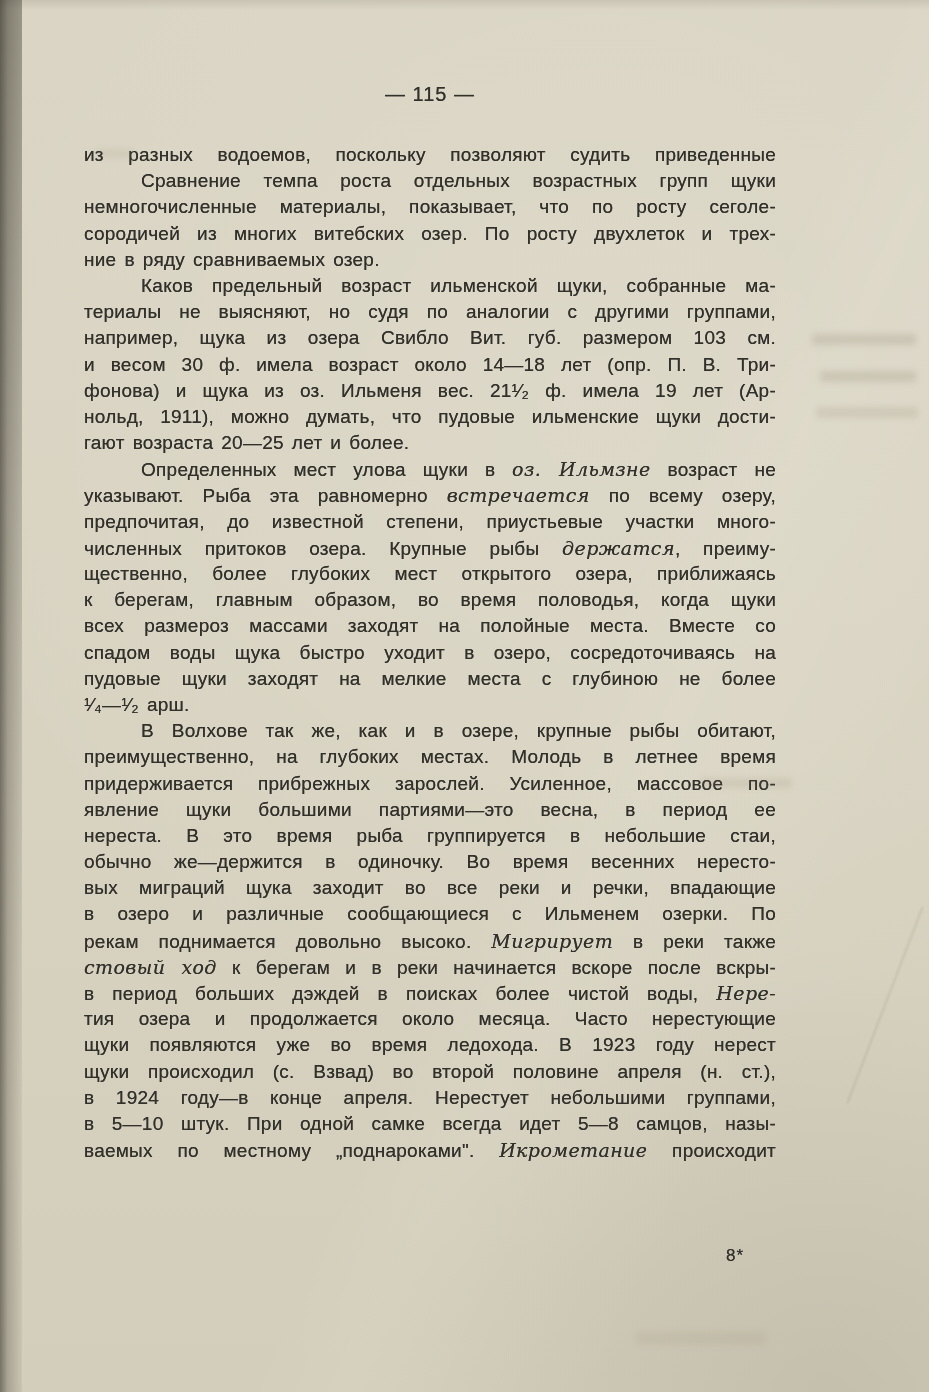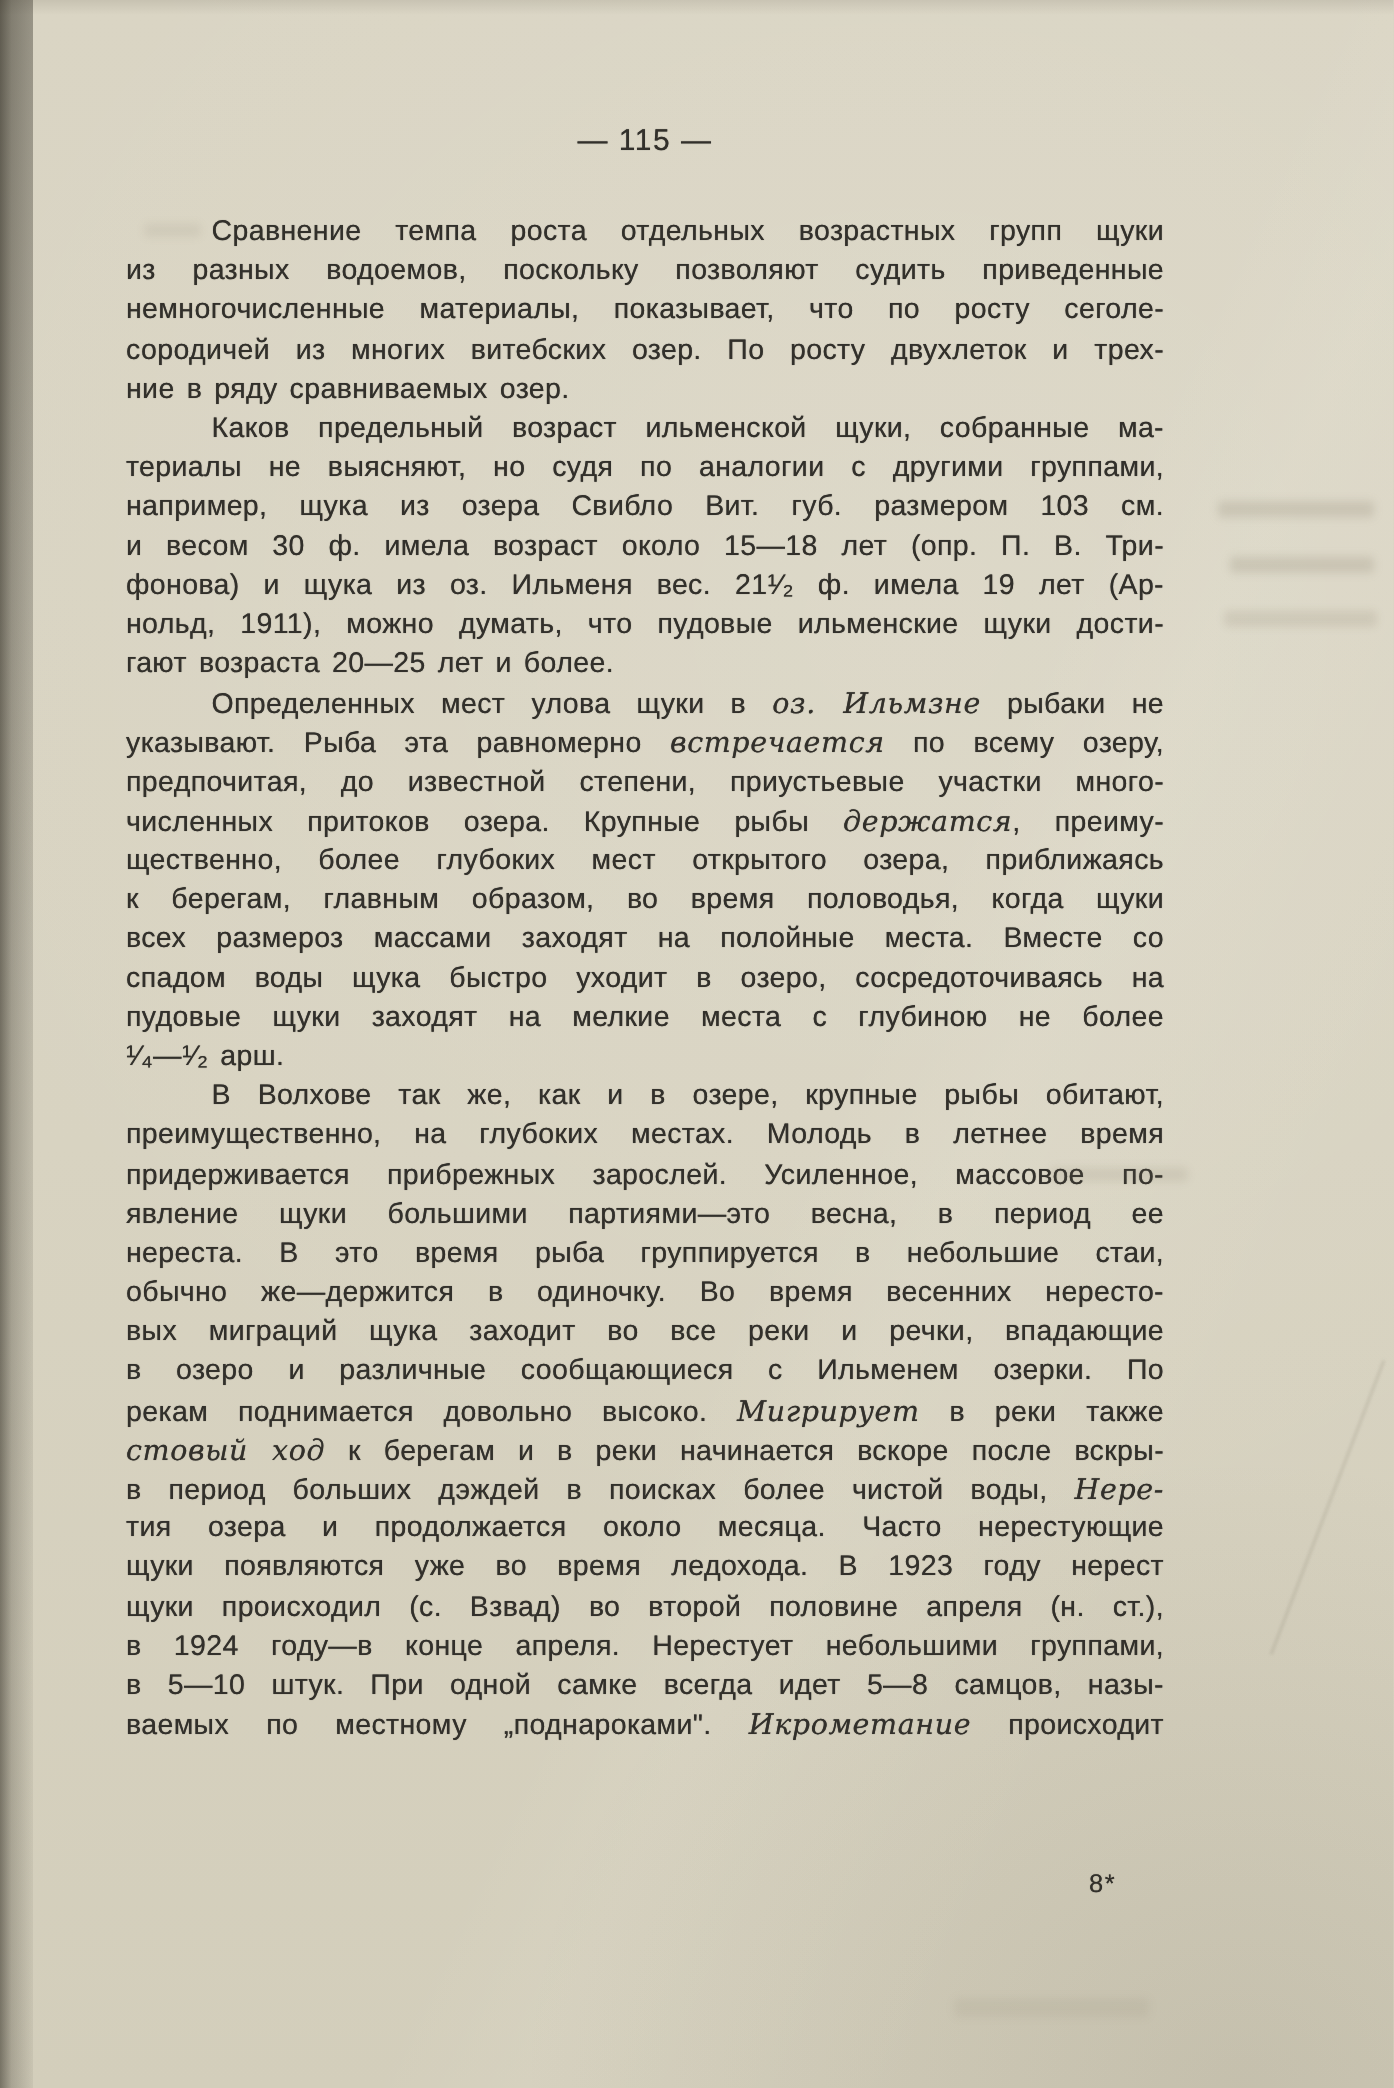--- a/index.html
+++ b/index.html
@@ -112,33 +112,33 @@
 </style>
 </head>
 <body>
 
 <div class="page">
   <div class="edge-shadow"></div>
 
   <div class="page-number">— 115 —</div>
 
   <div class="body-text">
+      <div class="line"><span>из разных водоемов, поскольку позволяют судить приведенные</span></div>
       <div class="line first"><span>Сравнение темпа роста отдельных возрастных групп щуки</span></div>
-      <div class="line"><span>из разных водоемов, поскольку позволяют судить приведенные</span></div>
       <div class="line"><span>немногочисленные материалы, показывает, что по росту сеголе-</span></div>
       <div class="line"><span>сородичей из многих витебских озер. По росту двухлеток и трех-</span></div>
       <div class="line para-last"><span>ние в ряду сравниваемых озер.</span></div>
       <div class="line first"><span>Каков предельный возраст ильменской щуки, собранные ма-</span></div>
       <div class="line"><span>териалы не выясняют, но судя по аналогии с другими группами,</span></div>
       <div class="line"><span>например, щука из озера Свибло Вит. губ. размером 103 см.</span></div>
-      <div class="line"><span>и весом 30 ф. имела возраст около 15—18 лет (опр. П. В. Три-</span></div>
+      <div class="line"><span>и весом 30 ф. имела возраст около 14—18 лет (опр. П. В. Три-</span></div>
       <div class="line"><span>фонова) и щука из оз. Ильменя вес. 21¹⁄₂ ф. имела 19 лет (Ар-</span></div>
       <div class="line"><span>нольд, 1911), можно думать, что пудовые ильменские щуки дости-</span></div>
       <div class="line para-last"><span>гают возраста 20—25 лет и более.</span></div>
-      <div class="line first"><span>Определенных мест улова щуки в </span><span class="ital">оз. Ильмзне</span><span> рыбаки не</span></div>
+      <div class="line first"><span>Определенных мест улова щуки в </span><span class="ital">оз. Ильмзне</span><span> возраст не</span></div>
       <div class="line"><span>указывают. Рыба эта равномерно </span><span class="ital">встречается</span><span> по всему озеру,</span></div>
       <div class="line"><span>предпочитая, до известной степени, приустьевые участки много-</span></div>
       <div class="line"><span>численных притоков озера. Крупные рыбы </span><span class="ital">держатся</span><span>, преиму-</span></div>
       <div class="line"><span>щественно, более глубоких мест открытого озера, приближаясь</span></div>
       <div class="line"><span>к берегам, главным образом, во время половодья, когда щуки</span></div>
       <div class="line"><span>всех размероз массами заходят на полойные места. Вместе со</span></div>
       <div class="line"><span>спадом воды щука быстро уходит в озеро, сосредоточиваясь на</span></div>
       <div class="line"><span>пудовые щуки заходят на мелкие места с глубиною не более</span></div>
       <div class="line para-last"><span>¹⁄₄—¹⁄₂ арш.</span></div>
       <div class="line first"><span>В Волхове так же, как и в озере, крупные рыбы обитают,</span></div>

